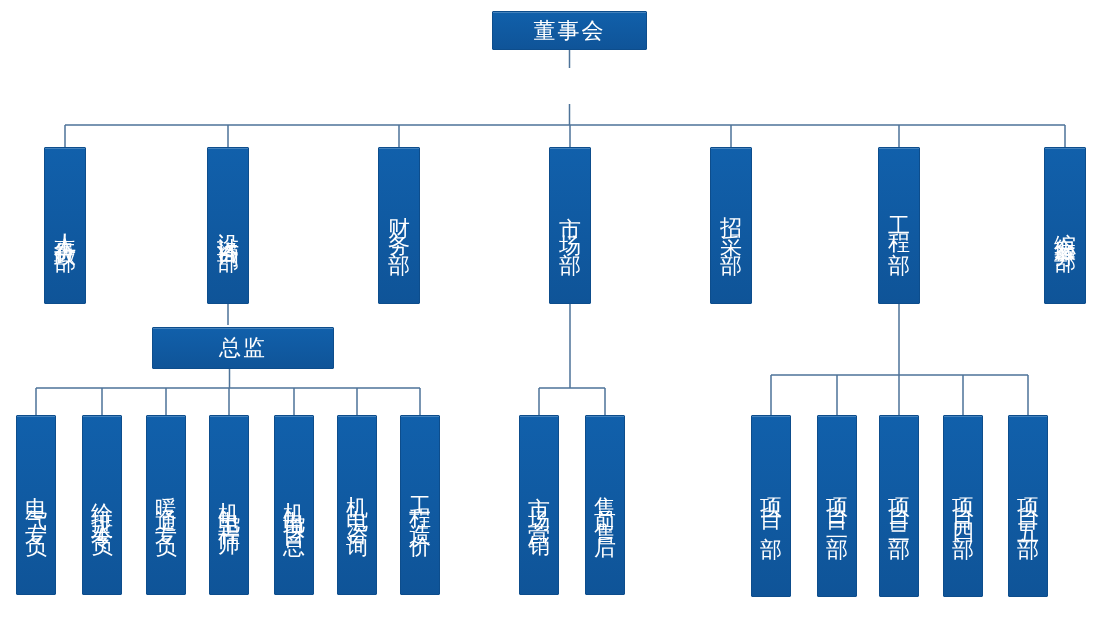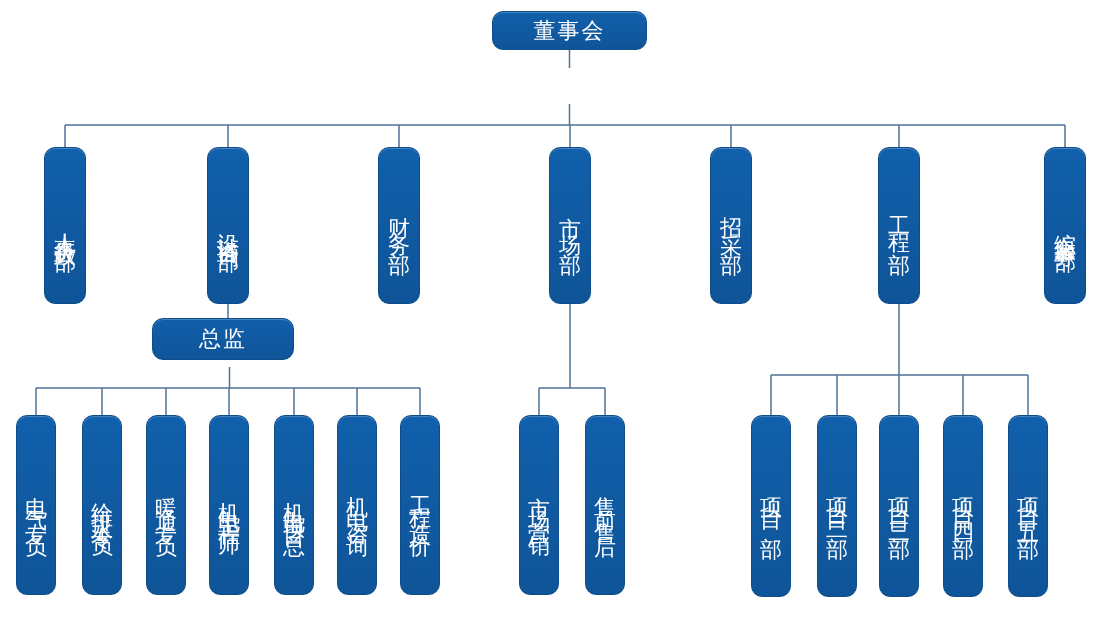--- a/index.html
+++ b/index.html
@@ -17,21 +17,21 @@
   .connectors path{
     stroke:#4e7399;stroke-width:1.5;fill:none;
   }
   .node{
     position:absolute;
     background:linear-gradient(180deg,#1160ab 0%,#0f5498 100%);
     border:1px solid #0d4d8c;
     box-shadow:inset 0 1px 0 rgba(255,255,255,.22);
     box-sizing:border-box;
     color:#ffffff;
-    border-radius:11px;
+    border-radius:1px;
     display:flex;align-items:center;justify-content:center;
     font-size:22px;
     text-align:center;
   }
   .h{letter-spacing:2px;white-space:nowrap;}
   .v{
     writing-mode:vertical-rl;
     text-orientation:upright;
     white-space:nowrap;
   }
@@ -55,21 +55,21 @@
   <div class="node h" style="left:492px;top:11px;width:155px;height:39px">董事会</div>
 
   <div class="node v ls4" style="left:44px;top:147px;width:42px;height:157px">人事行政部</div>
   <div class="node v ls4" style="left:207px;top:147px;width:42px;height:157px">设计咨询部</div>
   <div class="node v ls18" style="left:378px;top:147px;width:42px;height:157px">财务部</div>
   <div class="node v ls18" style="left:549px;top:147px;width:42px;height:157px">市场部</div>
   <div class="node v ls18" style="left:710px;top:147px;width:42px;height:157px">招采部</div>
   <div class="node v ls18" style="left:878px;top:147px;width:42px;height:157px">工程部</div>
   <div class="node v ls4" style="left:1044px;top:147px;width:42px;height:157px">综合服务部</div>
 
-  <div class="node h" style="left:152px;top:318px;width:142px;height:42px">总监</div>
+  <div class="node h" style="left:152px;top:327px;width:182px;height:42px">总监</div>
 
   <div class="node v ls13" style="left:16px;top:415px;width:40px;height:180px">电气专负</div>
   <div class="node v ls8" style="left:82px;top:415px;width:40px;height:180px">给排水专负</div>
   <div class="node v ls13" style="left:146px;top:415px;width:40px;height:180px">暖通专负</div>
   <div class="node v ls8" style="left:209px;top:415px;width:40px;height:180px">机电工程师</div>
   <div class="node v ls8" style="left:274px;top:415px;width:40px;height:180px">机电项目总</div>
   <div class="node v ls13" style="left:337px;top:415px;width:40px;height:180px">机电咨询</div>
   <div class="node v ls13" style="left:400px;top:415px;width:40px;height:180px">工程造价</div>
 
   <div class="node v ls13" style="left:519px;top:415px;width:40px;height:180px">市场营销</div>

